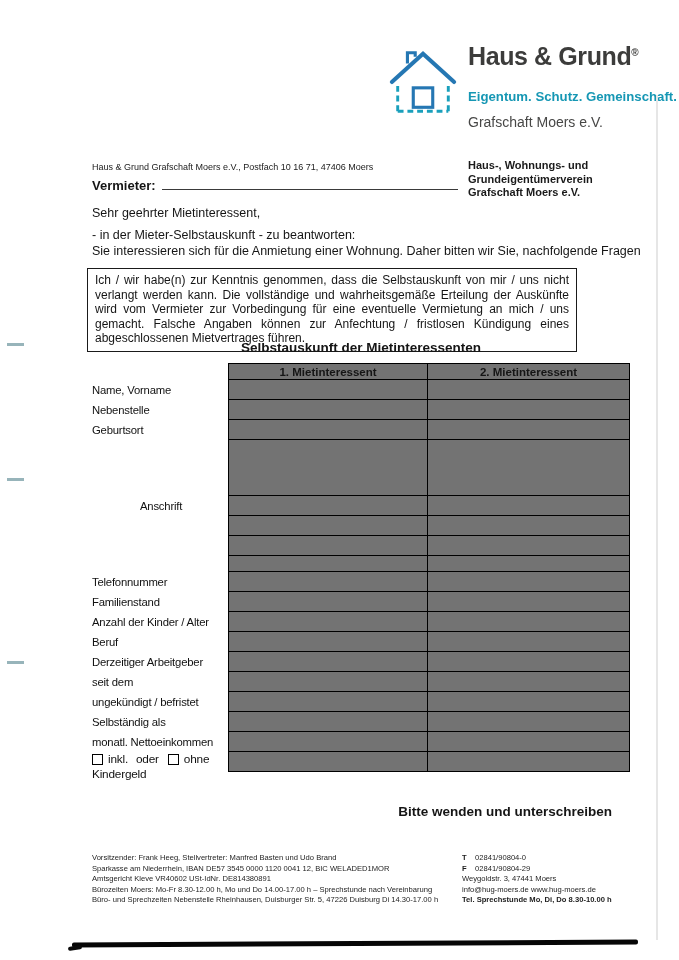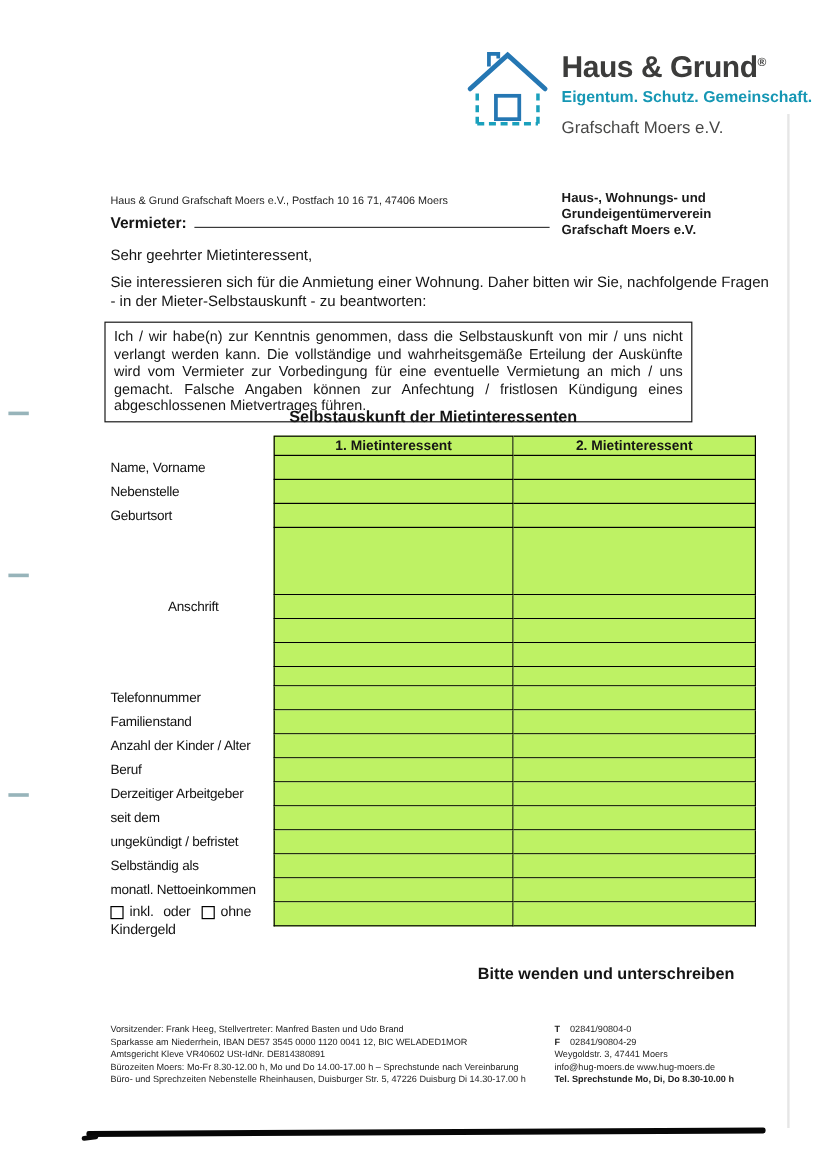--- a/index.html
+++ b/index.html
@@ -6,21 +6,21 @@
   html,body{margin:0;padding:0;background:#ffffff;}
   .page{position:relative;width:679px;height:960px;background:#fff;
         font-family:"Liberation Sans",sans-serif;color:#151515;overflow:hidden;}
 
   
   .logo{position:absolute;left:384px;top:34px;display:flex;align-items:center;}
   .logo-icon{width:78px;height:72px;flex:none;}
   .logo-text{margin-left:6px;padding-top:10px;}
   .brand{font-size:25px;font-weight:bold;color:#3c3c3b;line-height:1;letter-spacing:-0.4px;}
   .brand .reg{font-size:10px;vertical-align:super;}
-  .tagline{font-size:13.2px;font-weight:bold;color:#1697b4;margin-top:4px;}
+  .tagline{font-size:13.2px;font-weight:bold;color:#1697b4;margin-top:20px;}
   .org-name{font-size:14px;color:#474746;margin-top:10px;}
 
   
   .sender{position:absolute;left:92px;top:162px;font-size:9px;color:#222;white-space:nowrap;}
   .vermieter{position:absolute;left:92px;top:176px;font-size:13px;font-weight:bold;}
   .vermieter .blank{display:inline-block;width:296px;border-bottom:1.3px solid #3a3a3a;height:13px;margin-left:6px;}
   .orgblock{position:absolute;left:468px;top:159px;font-size:11px;font-weight:bold;line-height:13.5px;color:#1a1a1a;}
 
   .salutation{position:absolute;left:92px;top:206px;font-size:12.5px;}
   .intro{position:absolute;left:92px;top:228px;font-size:12.5px;line-height:15.5px;width:560px;}
@@ -32,30 +32,30 @@
 
   
   .table{position:absolute;left:92px;top:363px;width:538px;}
   .trow{display:flex;height:20px;}
   .trow.header{height:17px;}
   .trow.tall{height:56px;}
   .trow.gap{height:16px;}
   .rlabel{width:136px;font-size:11.3px;letter-spacing:-0.2px;display:flex;align-items:center;
           white-space:nowrap;color:#111;}
   .rlabel.indent{padding-left:48px;box-sizing:border-box;}
-  .tcell{box-sizing:border-box;border-bottom:1px solid #000;background:#bef264;}
+  .tcell{box-sizing:border-box;border-bottom:1px solid #000;background:#737373;}
   .c1{width:200px;border-left:1.5px solid #000;border-right:1px solid #000;}
   .c2{width:202px;border-right:1.5px solid #000;}
   .trow.header .tcell{border-top:1.5px solid #000;font-weight:bold;font-size:11.5px;
                       display:flex;align-items:center;justify-content:center;}
   #table-body .trow:last-child .tcell{border-bottom-width:1.5px;}
 
   
   .cbrow{flex-direction:column;align-items:flex-start;justify-content:flex-start;overflow:visible;}
-  .cbline{display:flex;align-items:flex-end;font-size:11.8px;height:18px;}
+  .cbline{display:flex;align-items:center;font-size:11.8px;height:18px;}
   .cb{display:inline-block;width:11px;height:11px;border:1.4px solid #000;margin-right:5px;box-sizing:border-box;background:#fff;}
   .cbmid{margin:0 9px 0 8px;}
   .cbline2{font-size:11.8px;margin-top:1px;}
 
   .closing{position:absolute;left:92px;top:804px;width:520px;text-align:right;
            font-size:13.5px;font-weight:bold;}
 
   
   .footer-left{position:absolute;left:92px;top:853px;font-size:7.6px;line-height:10.6px;color:#1d1d1d;white-space:nowrap;}
   .footer-right{position:absolute;left:462px;top:853px;font-size:7.6px;line-height:10.6px;color:#1d1d1d;white-space:nowrap;}
@@ -96,22 +96,22 @@
     <span>Vermieter:</span><span class="blank"></span>
   </div>
   <div class="orgblock">
     <div>Haus-, Wohnungs- und</div>
     <div>Grundeigentümerverein</div>
     <div>Grafschaft Moers e.V.</div>
   </div>
 
   <div class="salutation">Sehr geehrter Mietinteressent,</div>
   <div class="intro">
+    <div>- in der Mieter-Selbstauskunft - zu beantworten:</div>
     <div>Sie interessieren sich für die Anmietung einer Wohnung. Daher bitten wir Sie, nachfolgende Fragen</div>
-    <div>- in der Mieter-Selbstauskunft - zu beantworten:</div>
   </div>
   <div class="notice">Ich / wir habe(n) zur Kenntnis genommen, dass die Selbstauskunft von mir / uns nicht verlangt werden kann. Die vollständige und wahrheitsgemäße Erteilung der Auskünfte wird vom Vermieter zur Vorbedingung für eine eventuelle Vermietung an mich / uns gemacht. Falsche Angaben können zur Anfechtung / fristlosen Kündigung eines abgeschlossenen Mietvertrages führen.</div>
 
   <div class="form-title">Selbstauskunft der Mietinteressenten</div>
 
   <div class="table">
     <div class="trow header">
       <div class="rlabel"></div>
       <div class="tcell c1">1. Mietinteressent</div>
       <div class="tcell c2">2. Mietinteressent</div>

